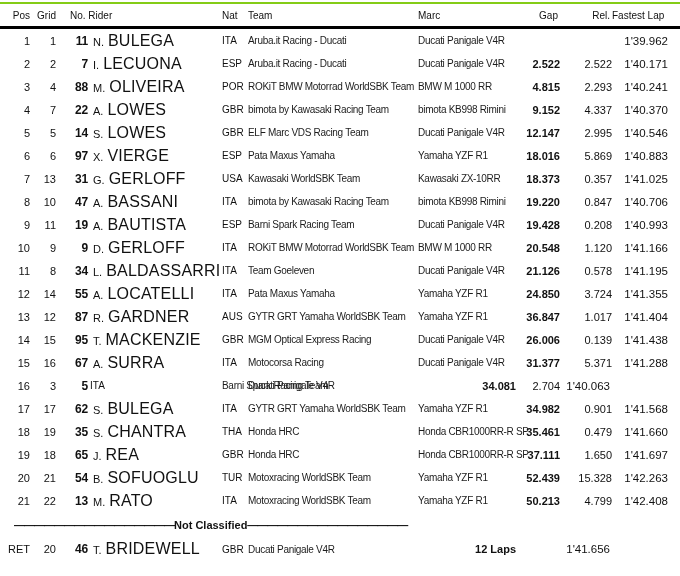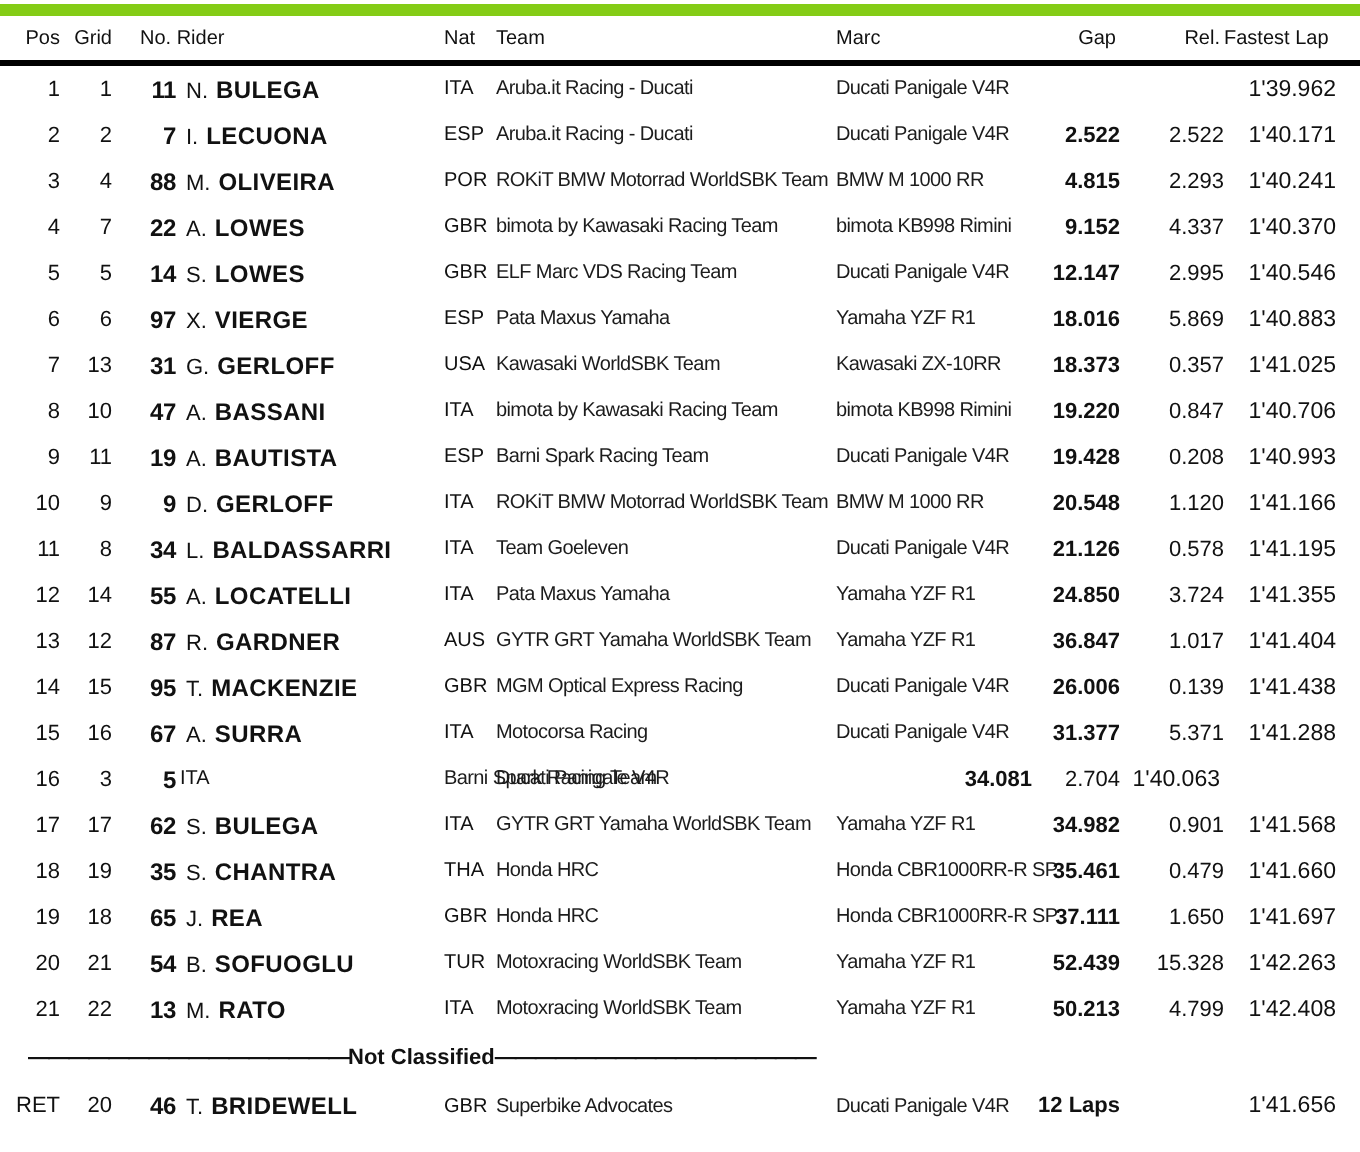--- a/index.html
+++ b/index.html
@@ -2,21 +2,21 @@
 <html><head>
 <meta charset="utf-8">
 <style>
   html,body{margin:0;padding:0;}
   body{
     width:680px;height:576px;background:#ffffff;color:#111;
     font-family:"Liberation Sans", sans-serif;
     -webkit-font-smoothing:antialiased;
     overflow:hidden;
   }
-  .sheet{margin-top:2px;border-top:6px solid #84cc16;}
+  .sheet{margin-top:2px;border-top:2px solid #84cc16;}
 
   
   .header-row{
     display:grid;
     grid-template-columns:32px 26px 162px 26px 170px 100px 44px 52px 58px;
     align-items:center;height:22px;
     border-bottom:3px solid #000;
     font-size:10px;color:#111;
   }
   .h-right{text-align:right;padding-right:2px;}
@@ -26,21 +26,21 @@
 
   
   .row{
     display:grid;
     grid-template-columns:32px 26px 30px 132px 26px 170px 100px 44px 52px 58px;
     align-items:center;height:23px;white-space:nowrap;
   }
   .c-pos,.c-grid{text-align:right;padding-right:2px;font-size:11px;}
   .c-no{text-align:right;font-weight:bold;font-size:12px;letter-spacing:-0.2px;}
   .c-name{padding-left:5px;font-size:11px;overflow:visible;}
-  .c-name .surname{font-weight:bold;font-size:12px;margin-left:4px;letter-spacing:0.2px;}
+  .c-name .surname{font-weight:normal;font-size:16px;margin-left:4px;letter-spacing:0.2px;}
   .c-nat{font-size:10px;padding-left:2px;}
   .c-team{font-size:10px;padding-left:2px;letter-spacing:-0.3px;color:#1c1c1c;}
   .c-bike{font-size:10px;padding-left:2px;letter-spacing:-0.3px;color:#1c1c1c;}
   .c-gap{text-align:right;font-weight:bold;font-size:11px;}
   .c-rel{text-align:right;font-size:11px;}
   .c-fl{text-align:right;font-size:11.5px;padding-right:2px;}
 
   
   .nc-sep{
     display:flex;align-items:center;height:22px;margin-top:2px;
@@ -327,21 +327,20 @@
       <span class="dashes">————————————————</span>
   </div>
 
   <div class="nc-rows">
       <div class="row">
     <div class="c-pos">RET</div>
     <div class="c-grid">20</div>
     <div class="c-no">46</div>
     <div class="c-name"><span class="initial">T.</span><span class="surname">BRIDEWELL</span></div>
     <div class="c-nat">GBR</div>
-    <div class="c-team">Superbike Advocates</div>
     <div class="c-bike">Ducati Panigale V4R</div>
     <div class="c-gap">12 Laps</div>
     <div class="c-rel"></div>
     <div class="c-fl">1'41.656</div>
   </div>
     </div>
 
 </div>
 
 </body></html>

